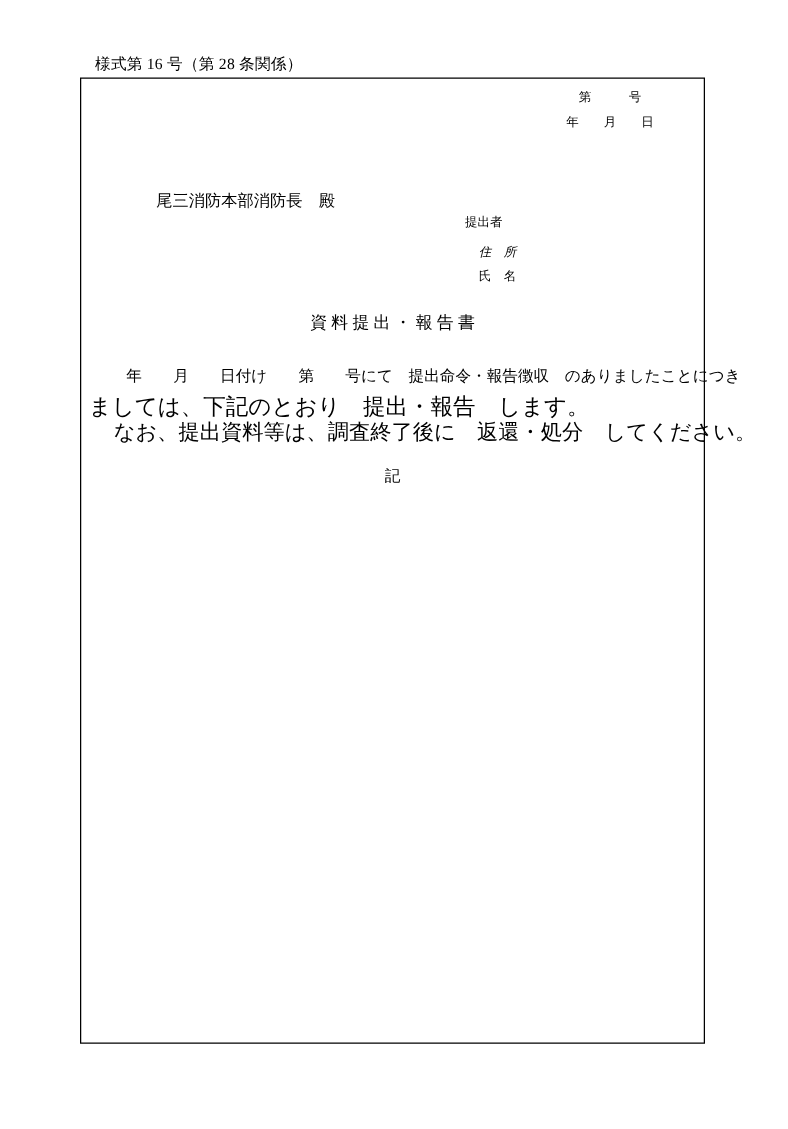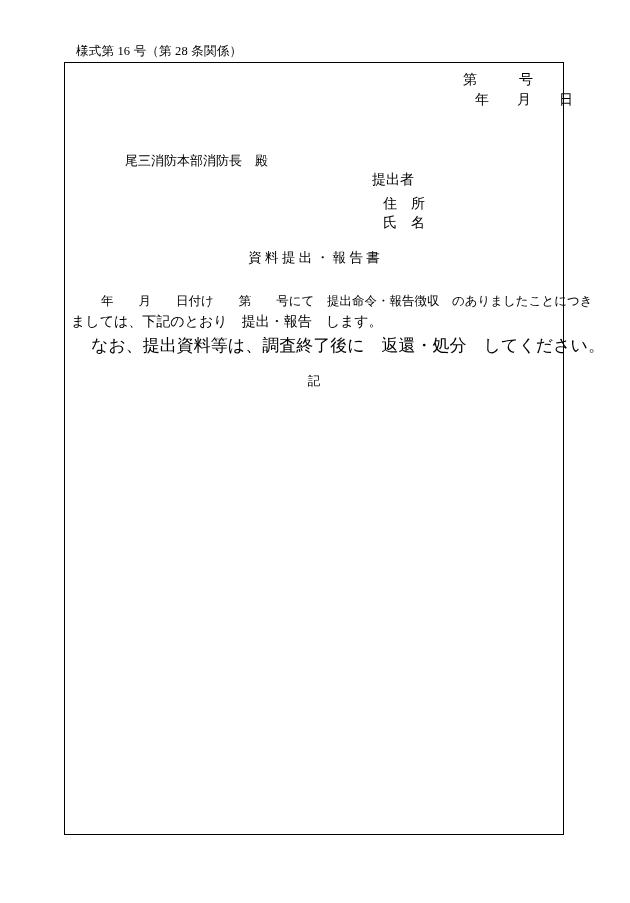--- a/index.html
+++ b/index.html
@@ -44,64 +44,65 @@
   .inner {
     position: absolute;
     left: 0;
     top: 0;
     width: 498px;
     height: 771px;
   }
   .line {
     position: absolute;
     white-space: pre;
-    font-size: 14px;
+    font-size: 10px;
   }
   .doc-no {
     left: 398px;
     top: 8px;
   }
   .doc-date {
-    left: 410px;
+    left: 388px;
     top: 28px;
   }
   .addressee {
     left: 24px;
     top: 89px;
     font-size: 13px;
     margin-left: 36px;
   }
   .submitter-role {
     left: 307px;
     top: 108px;
   }
   .submitter-address {
     left: 318px;
     top: 132px;
+    font-style: italic;
   }
   .submitter-name {
     left: 318px;
     top: 151px;
   }
   .title {
     left: 0;
     top: 186px;
     width: 498px;
     text-align: center;
     font-size: 13.5px;
   }
   .body1 {
     left: 36px;
     top: 230px;
     font-size: 12.5px;
   }
   .body2 {
     left: 6px;
     top: 250px;
-    font-size: 14px;
+    font-size: 18px;
   }
   .body3 {
     left: 14px;
     top: 271px;
     font-size: 17px;
     margin-left: 12px;
   }
   .ki {
     left: 0;
     top: 310px;

